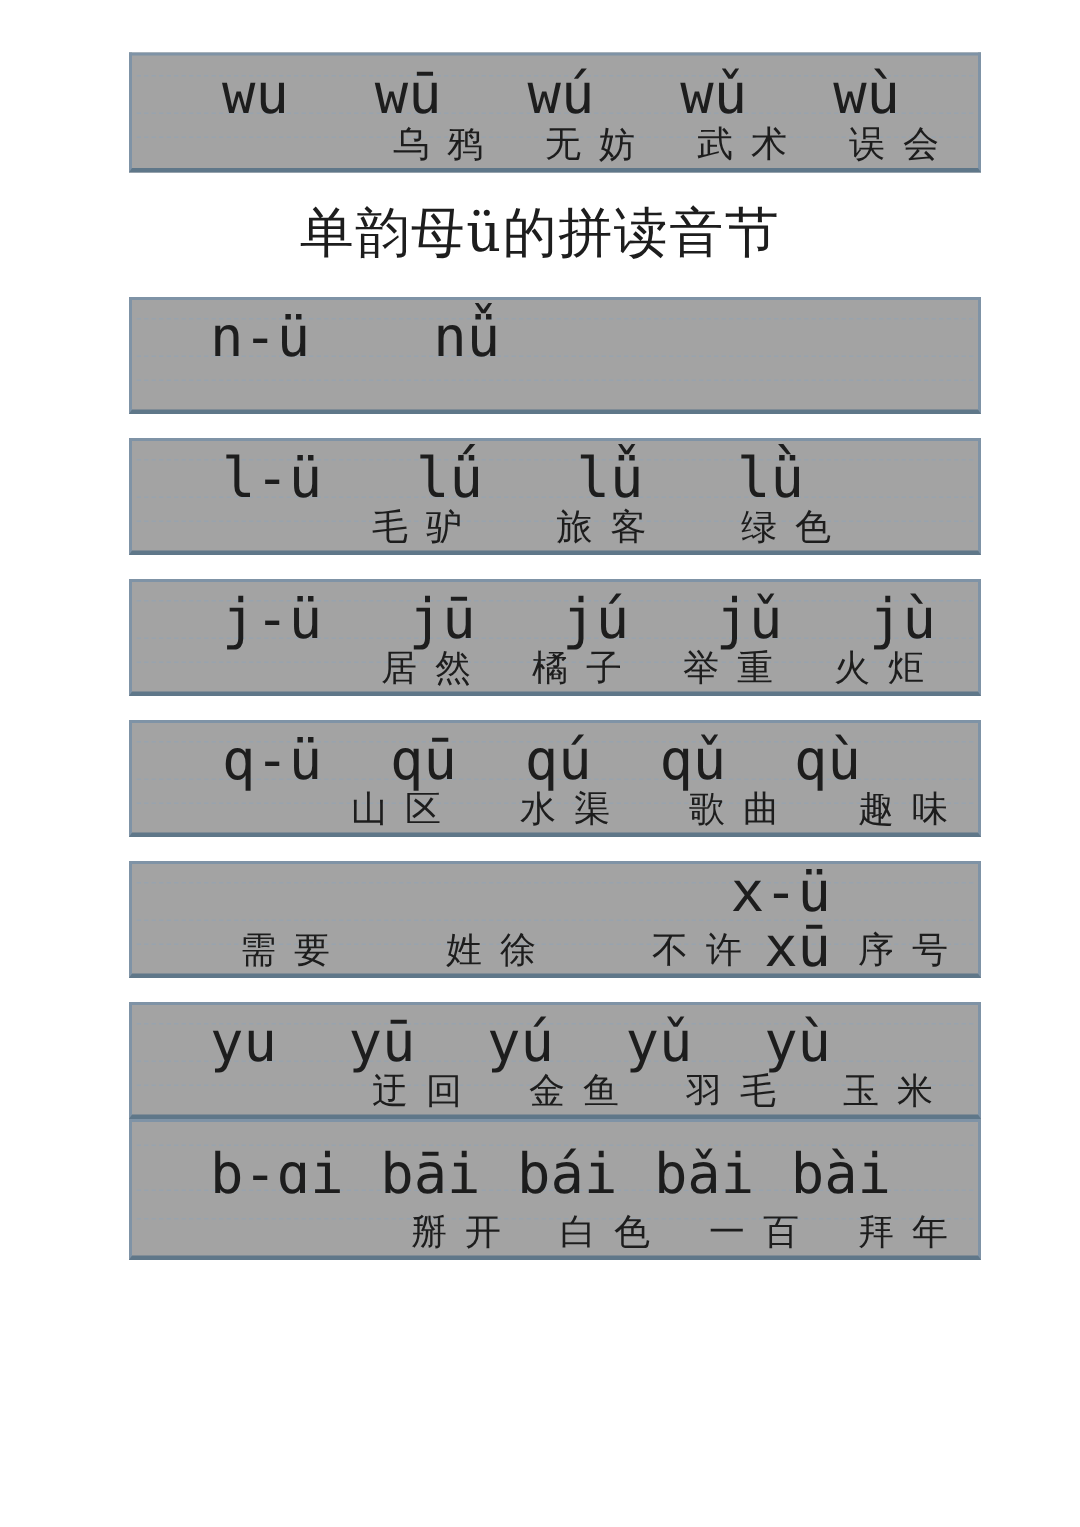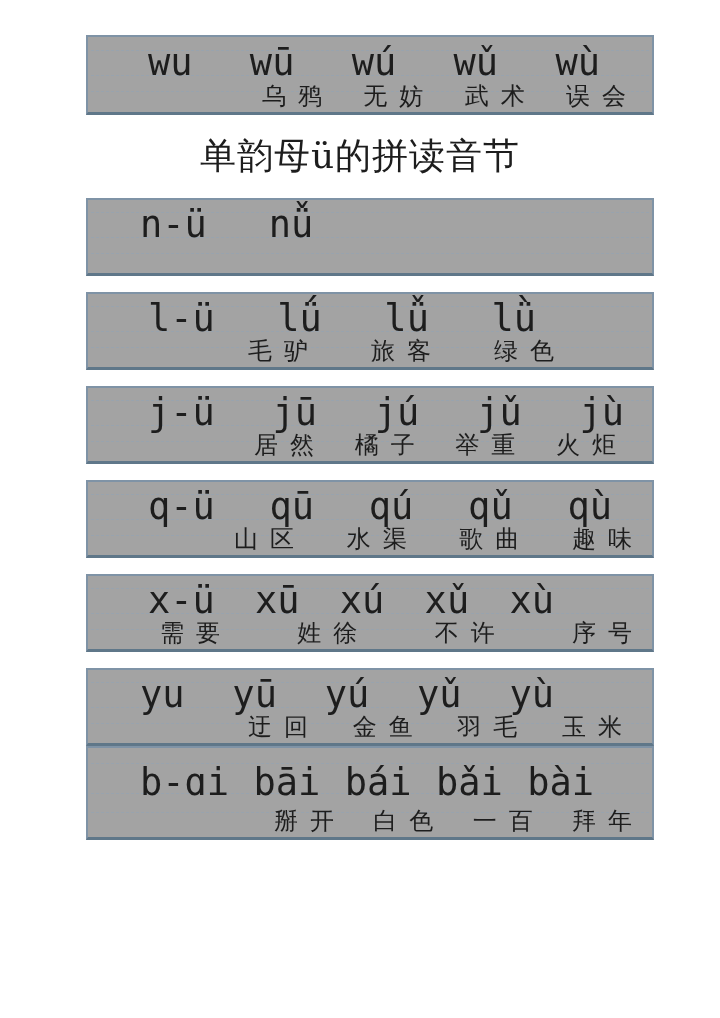--- a/index.html
+++ b/index.html
@@ -49,25 +49,25 @@
   
   .word-row{
     position:absolute;left:0;right:0;bottom:3px;
     display:flex;justify-content:space-between;
     font-size:24px;line-height:1.1;white-space:nowrap;
   }
   .word{letter-spacing:12px;margin-right:-12px;}
 
   
   .box-wu  .syllable-row{padding-left:60px;padding-right:52px;}
-  .box-nu  .syllable-row{padding-left:52px;justify-content:flex-start;gap:62px;}
+  .box-nu  .syllable-row{padding-left:52px;justify-content:flex-start;gap:82px;}
   .box-lu  .syllable-row{padding-left:60px;padding-right:116px;}
   .box-ju  .syllable-row{padding-left:60px;padding-right:28px;}
-  .box-qu  .syllable-row{padding-left:60px;padding-right:40px;gap:18px;}
-  .box-xu  .syllable-row{padding-left:60px;padding-right:98px;}
+  .box-qu  .syllable-row{padding-left:60px;padding-right:78px;gap:18px;}
+  .box-xu  .syllable-row{padding-left:88px;padding-right:98px;flex-direction:column;}
   .box-yu  .syllable-row{padding-left:52px;padding-right:98px;}
   .box-bai .syllable-row{padding-left:52px;padding-right:58px;}
 
   .box-wu  .word-row{padding-left:174px;padding-right:26px;}
   .box-nu  .word-row{padding-left:166px;justify-content:flex-start;}
   .box-lu  .word-row{padding-left:160px;padding-right:98px;}
   .box-ju  .word-row{padding-left:166px;padding-right:36px;}
   .box-qu  .word-row{padding-left:146px;padding-right:20px;}
   .box-xu  .word-row{padding-left:72px;padding-right:20px;}
   .box-yu  .word-row{padding-left:160px;padding-right:30px;}

